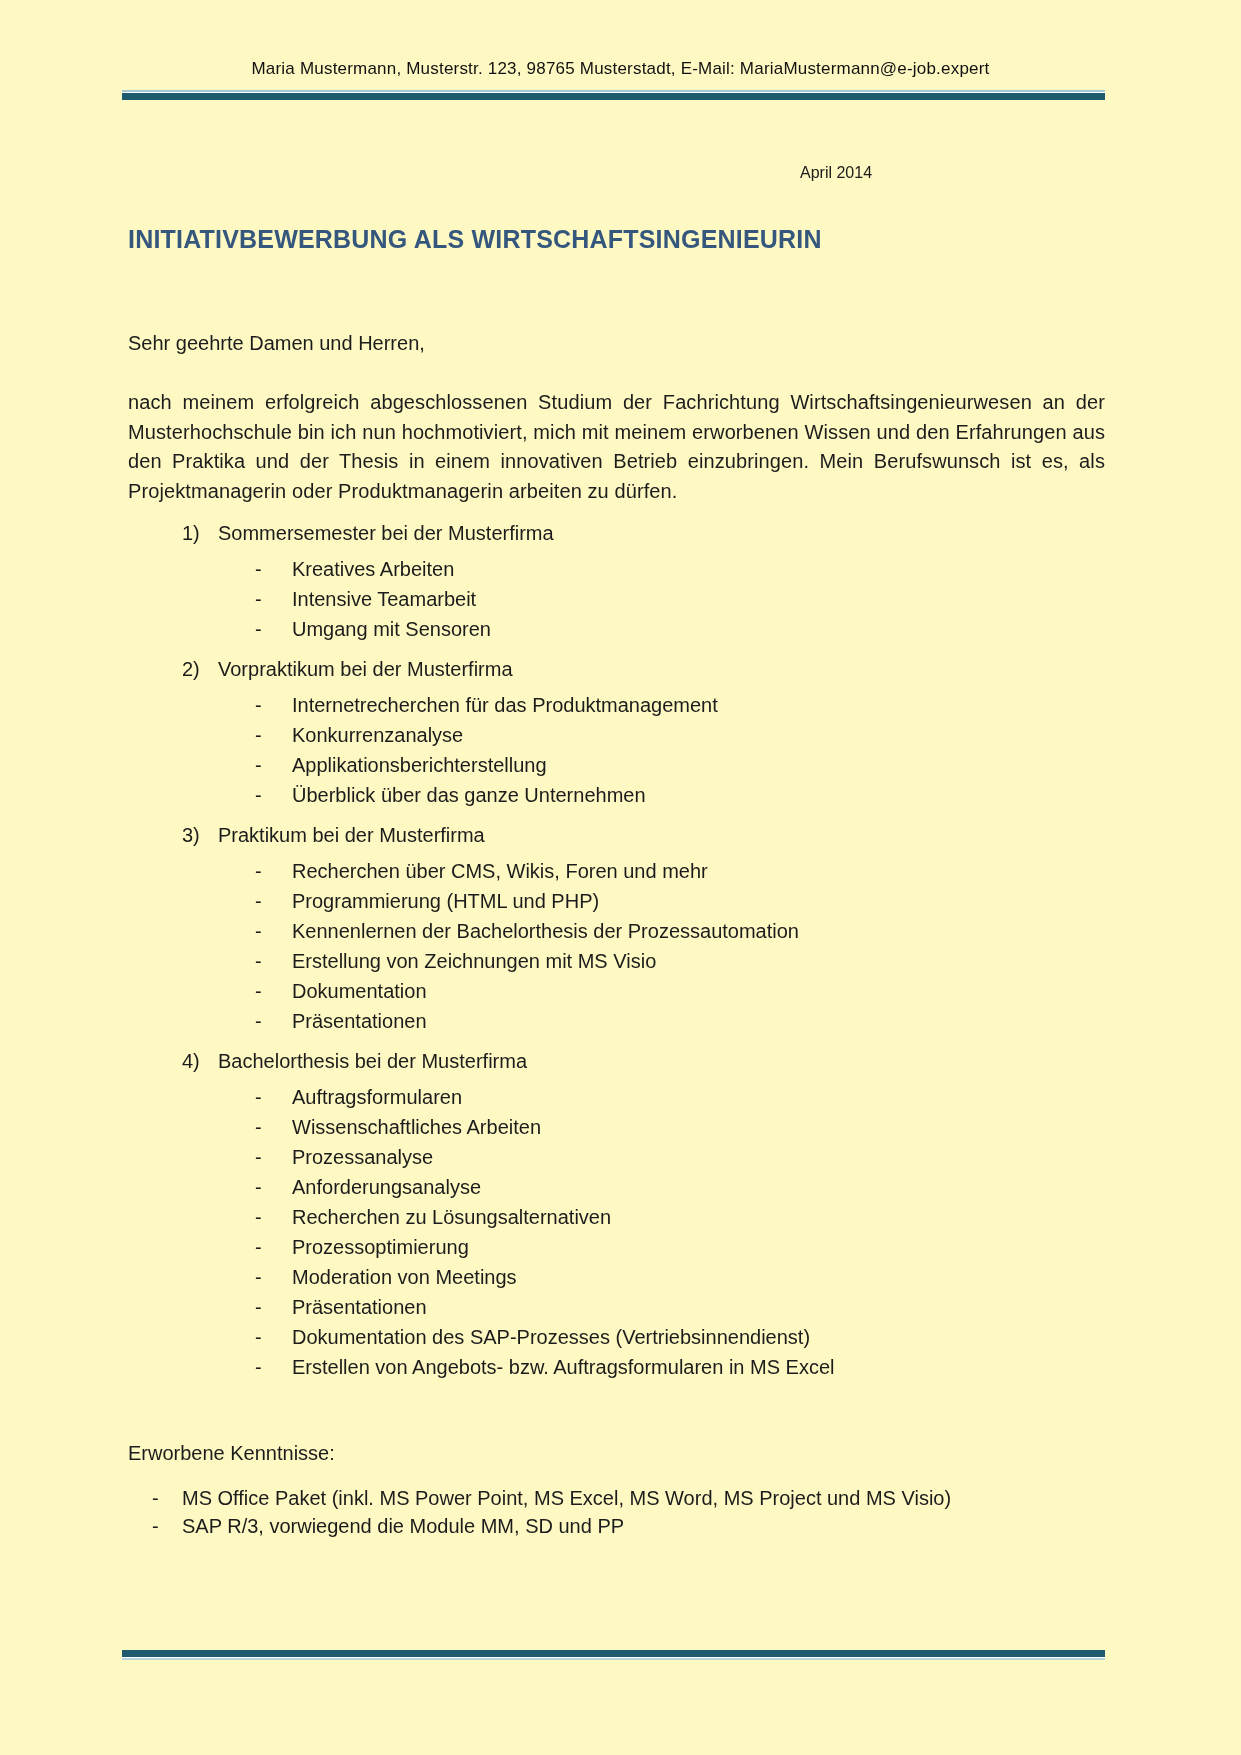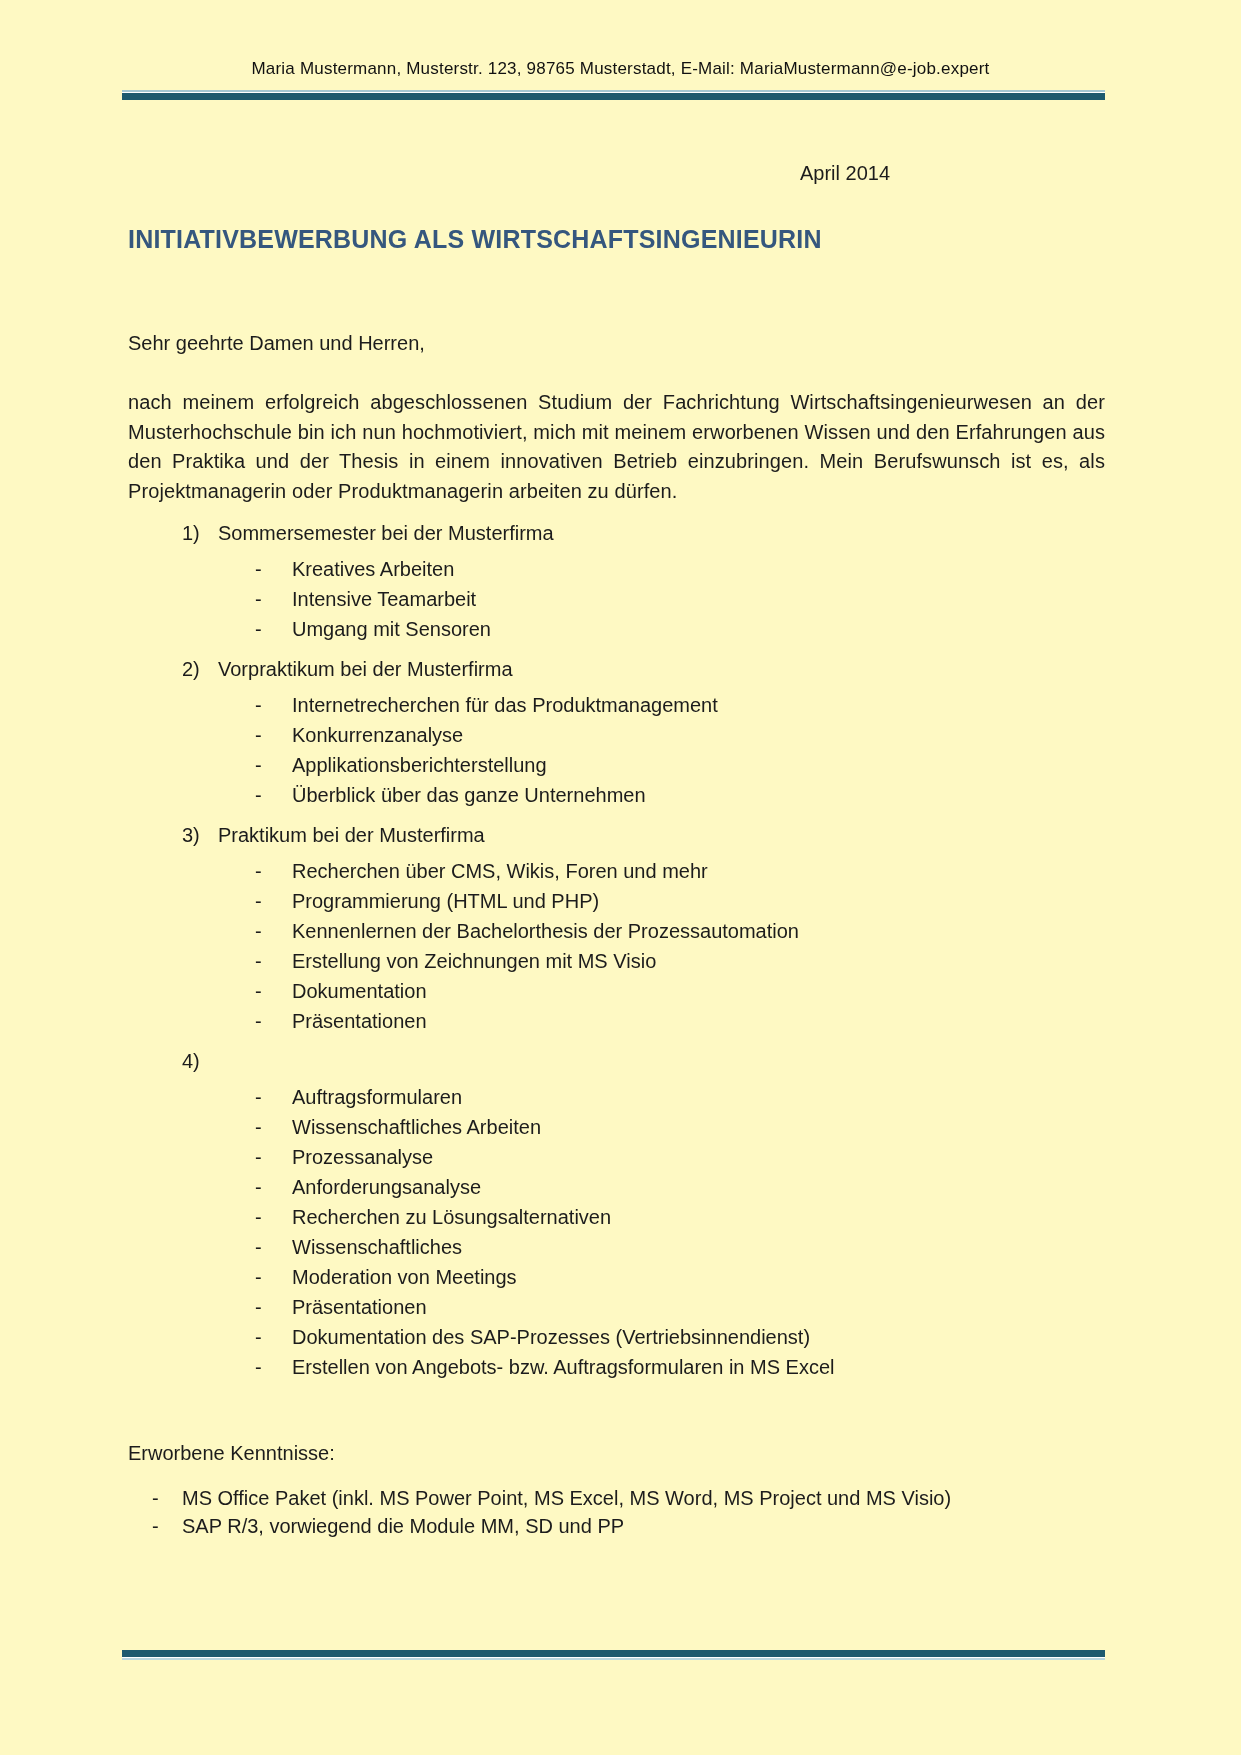--- a/index.html
+++ b/index.html
@@ -24,21 +24,21 @@
   .rule { margin: 10px 136px 0 122px; }
   .rule .light { height: 2px; background: #a3c7d2; }
   .rule .gap   { height: 1px; background: #ffffff; }
   .rule .dark  { height: 7px; background: #1d5a6e; }
 
   .content { padding: 0 136px 0 128px; }
 
   .date-line {
     margin-top: 58px;
     padding-left: 672px;
-    font-size: 20px;
+    font-size: 16px;
     line-height: 30px;
     white-space: nowrap;
   }
   .doc-title {
     margin-top: 34px;
     font-size: 25px;
     line-height: 34px;
     font-weight: bold;
     color: #35577e;
     letter-spacing: 0.2px;
@@ -192,20 +192,21 @@
           </div>
         <div class="sub-row">
             <span class="dash">-</span>
             <span>Präsentationen</span>
           </div>
       </div>
 
       <div class="group">
         <div class="group-label-row">
           <span class="num">4)</span>
+          <span class="glabel">Bachelorthesis bei der Musterfirma</span>
         </div>
         <div class="sub-row">
             <span class="dash">-</span>
             <span>Auftragsformularen</span>
           </div>
         <div class="sub-row">
             <span class="dash">-</span>
             <span>Wissenschaftliches Arbeiten</span>
           </div>
         <div class="sub-row">
@@ -215,21 +216,21 @@
         <div class="sub-row">
             <span class="dash">-</span>
             <span>Anforderungsanalyse</span>
           </div>
         <div class="sub-row">
             <span class="dash">-</span>
             <span>Recherchen zu Lösungsalternativen</span>
           </div>
         <div class="sub-row">
             <span class="dash">-</span>
-            <span>Wissenschaftliches</span>
+            <span>Prozessoptimierung</span>
           </div>
         <div class="sub-row">
             <span class="dash">-</span>
             <span>Moderation von Meetings</span>
           </div>
         <div class="sub-row">
             <span class="dash">-</span>
             <span>Präsentationen</span>
           </div>
         <div class="sub-row">

